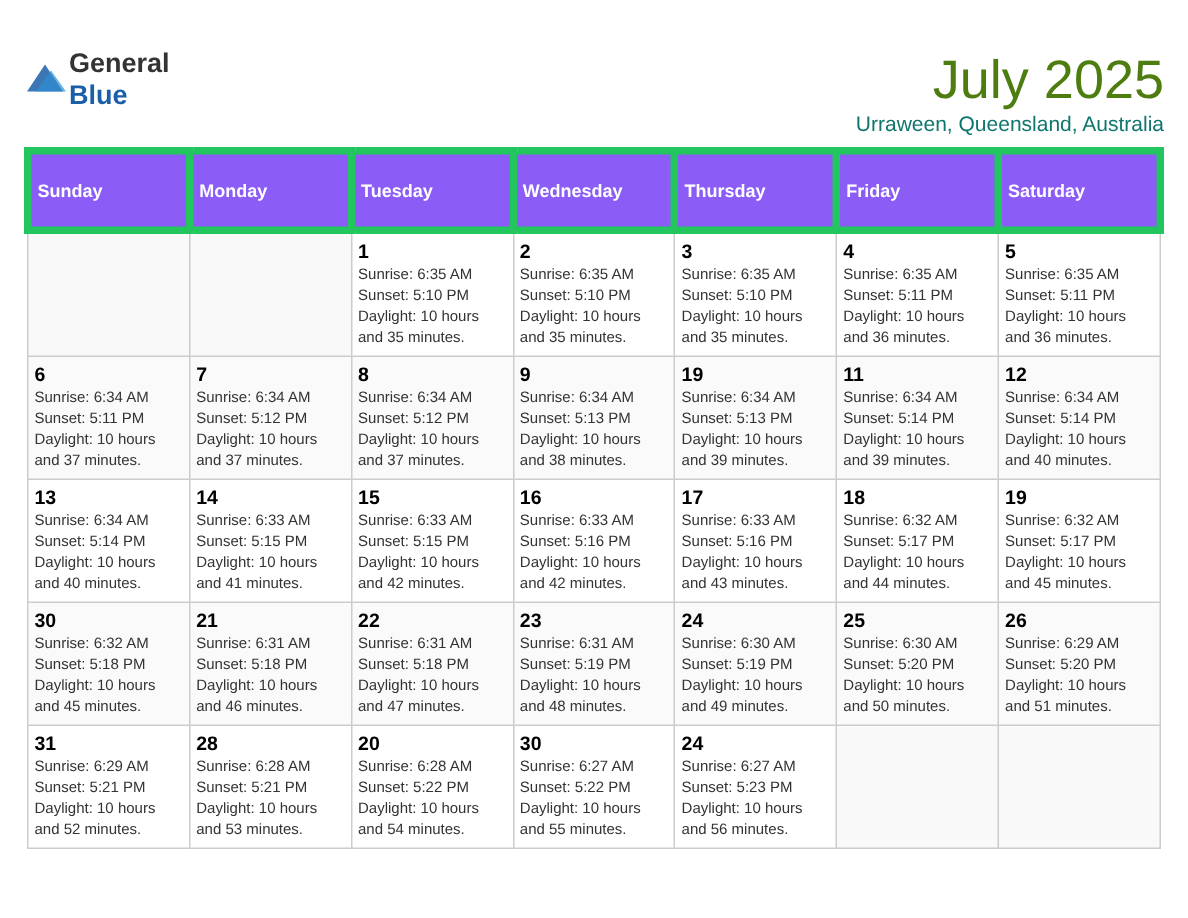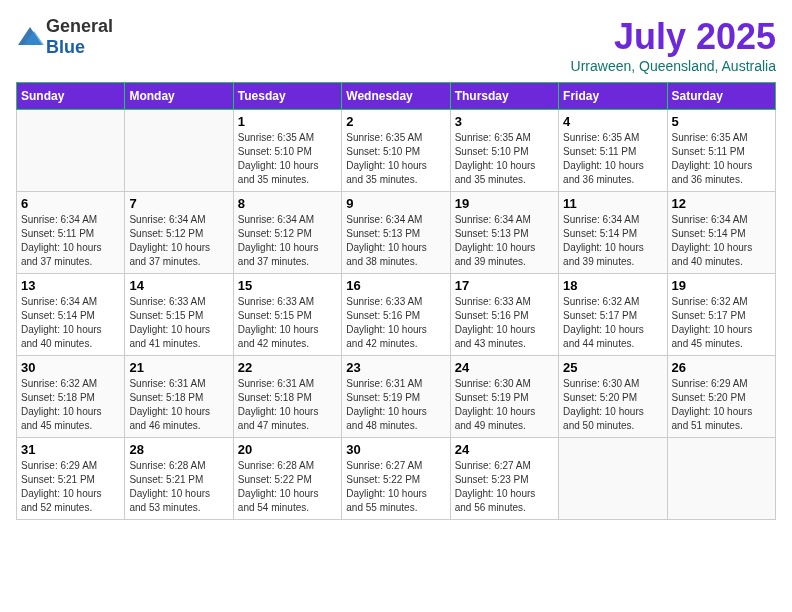--- a/index.html
+++ b/index.html
@@ -8,55 +8,56 @@
       background: #fff;
       width: 792px;
       min-height: 612px;
       padding: 16px;
     }
     .header {
       display: flex;
       justify-content: space-between;
       align-items: flex-start;
       margin-bottom: 8px;
+      margin-top: 16px;
     }
     .logo {
       display: flex;
       align-items: center;
     }
     .logo-icon {
       width: 28px;
       height: 24px;
       margin-right: 2px;
     }
     .title-block {
       text-align: right;
     }
     .month-year {
       font-size: 36px;
-      font-weight: bold;
-      color: #6d28d9;
+      font-weight: normal;
+      color: #4d7c0f;
     }
     .location {
       font-size: 14px;
       color: #0f766e;
     }
     table {
       width: 100%;
       border-collapse: collapse;
       font-size: 11px;
     }
     thead th {
-      background-color: #6d28d9;
+      background-color: #8b5cf6;
       color: #fff;
-      padding: 6px 4px;
+      padding: 17px 4px;
       text-align: left;
       font-size: 12px;
       font-weight: bold;
-      border: 1px solid #22c55e;
+      border: 5px solid #22c55e;
     }
     tbody td {
       border: 1px solid #ccc;
       vertical-align: top;
       padding: 4px;
       height: 80px;
       width: calc(100% / 7);
     }
     .day-number {
       font-weight: bold;

